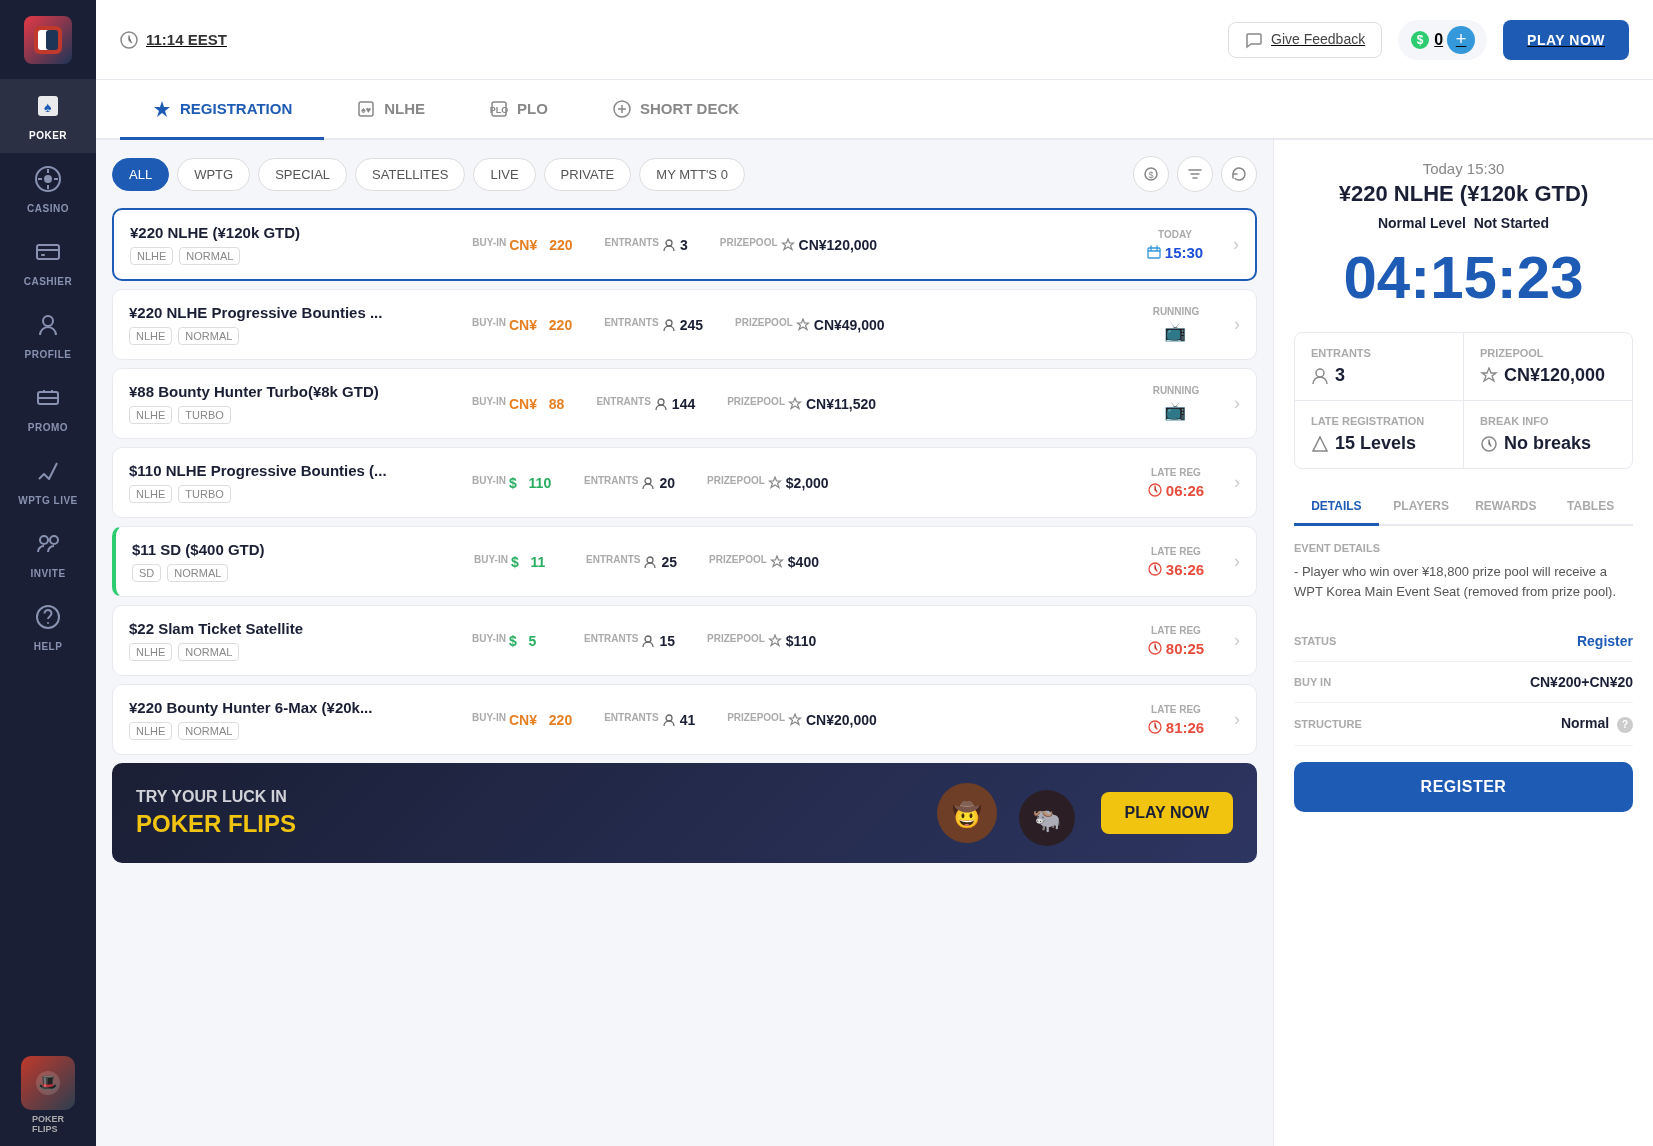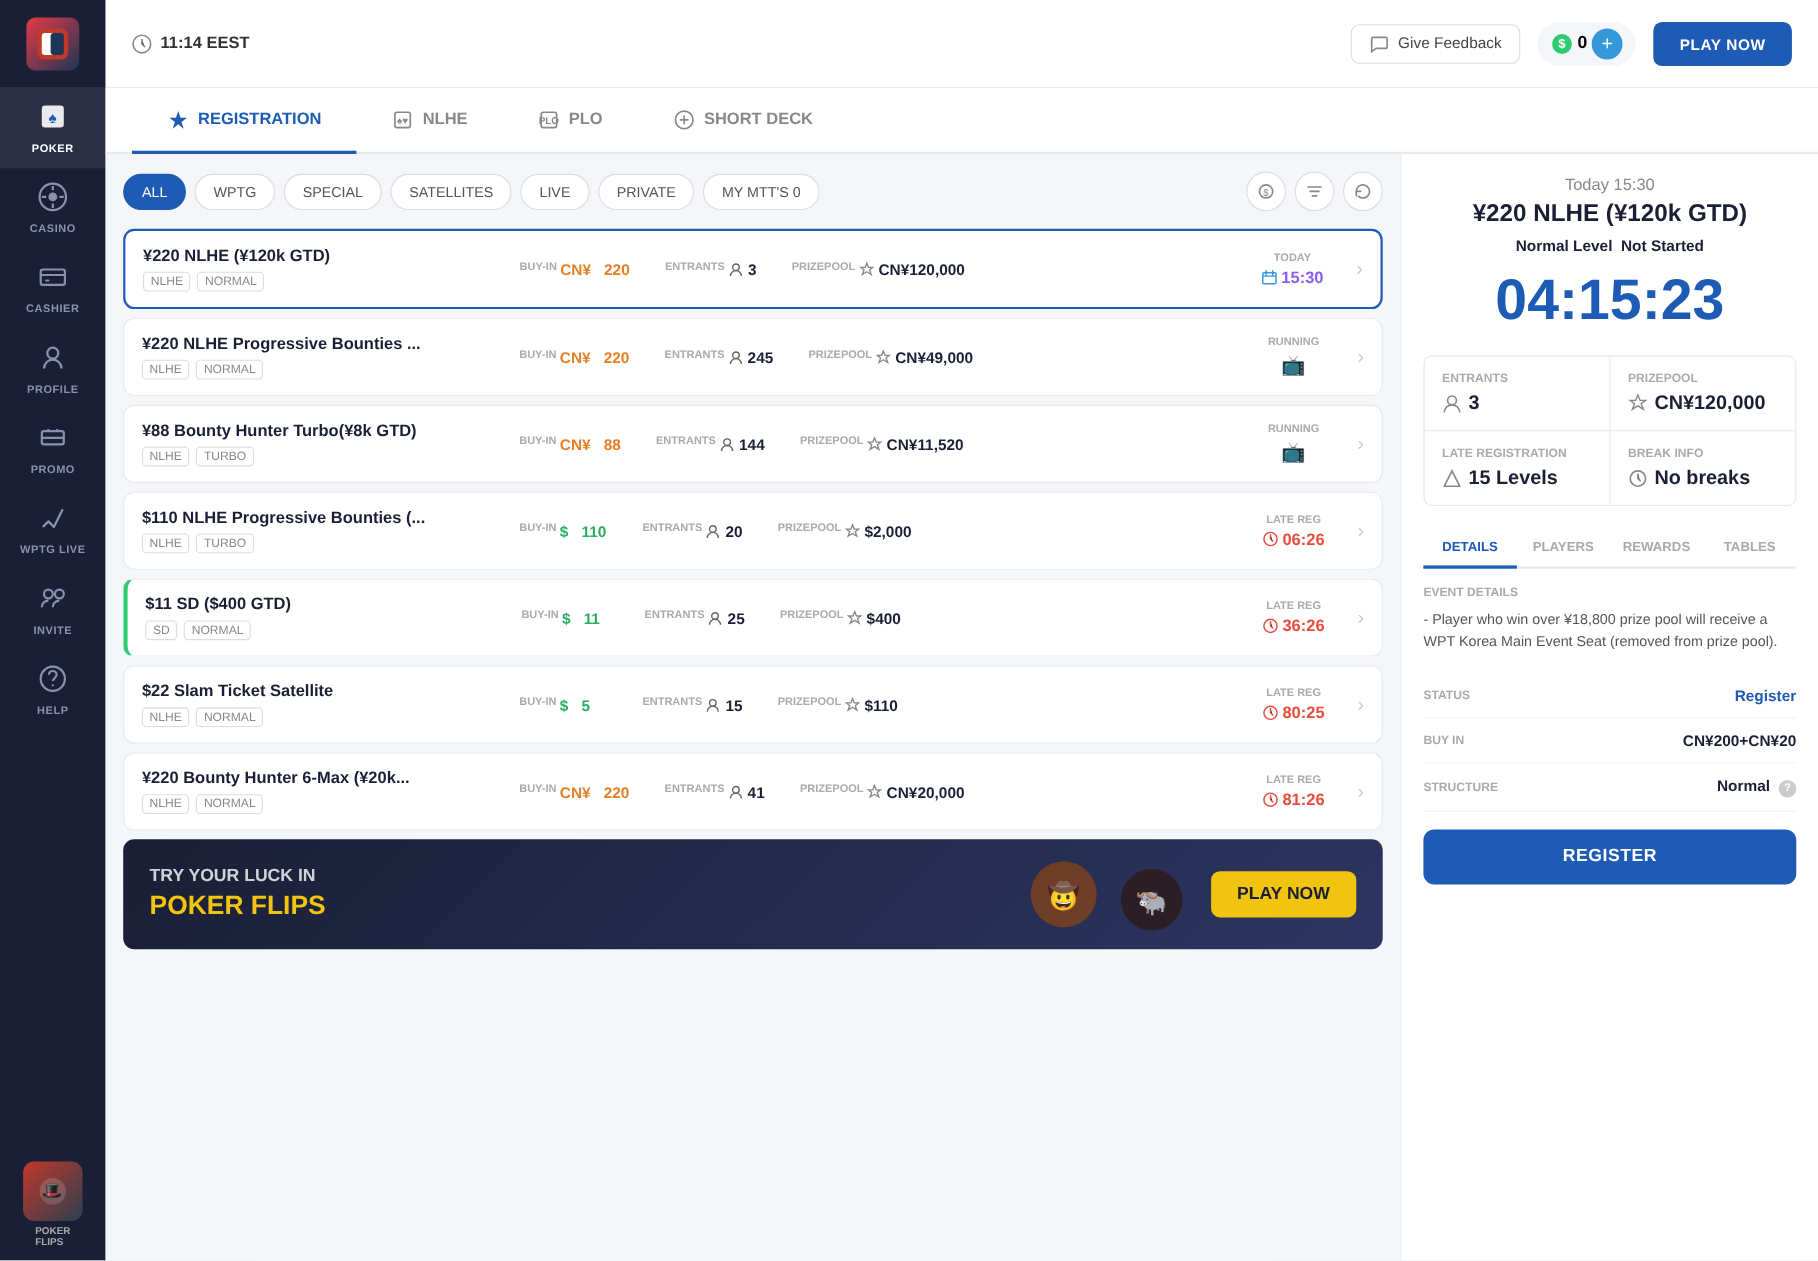--- a/index.html
+++ b/index.html
@@ -68,20 +68,21 @@
     
     .topbar {
       background: white;
       height: 80px;
       display: flex;
       align-items: center;
       justify-content: space-between;
       padding: 12px 24px;
       border-bottom: 1px solid #e8eaf0;
       flex-shrink: 0;
+      text-decoration: underline;
     }
     .topbar-left { display: flex; align-items: center; gap: 8px; color: #555; font-size: 15px; }
     .topbar-right { display: flex; align-items: center; gap: 16px; }
     .feedback-btn {
       display: flex; align-items: flex-start; gap: 8px;
       border: 1px solid #ddd; border-radius: 8px;
       padding: 8px 16px; cursor: pointer; background: white;
       font-size: 14px; color: #444;
     }
     .balance-area { display: flex; align-items: center; gap: 4px; background: #f5f6fa; border-radius: 20px; padding: 6px 12px; }
@@ -171,21 +172,21 @@
     .card-tags { display: flex; gap: 6px; }
     .tag { font-size: 11px; color: #888; border: 1px solid #ddd; border-radius: 4px; padding: 2px 6px; }
     .card-stats { display: flex; align-items: center; gap: 32px; flex: 2; padding-left: 16px; }
     .stat-group { display: flex; flex-direction: row; gap: 3px; min-width: 80px; }
     .stat-label { font-size: 10px; color: #aaa; text-transform: uppercase; font-weight: 600; }
     .stat-value { font-size: 14px; font-weight: 600; color: #1a1f35; display: flex; align-items: center; gap: 4px; }
     .stat-value.gold { color: #e67e22; }
     .stat-value.green { color: #27ae60; }
     .card-status { display: flex; flex-direction: column; align-items: center; min-width: 100px; }
     .status-label { font-size: 10px; text-transform: uppercase; color: #aaa; font-weight: 600; margin-bottom: 4px; }
-    .status-time { font-size: 15px; font-weight: 700; color: #8b5cf6; display: flex; align-items: center; gap: 4px; }
+    .status-time { font-size: 15px; font-weight: 700; color: #1d4ed8; display: flex; align-items: center; gap: 4px; }
     .status-time.red { color: #e74c3c; }
     .running-icon { font-size: 18px; color: #888; }
     .chevron { color: #ccc; font-size: 18px; margin-left: 8px; }
 
     
     .promo-banner {
       background: linear-gradient(135deg, #1a1f35 0%, #2d3561 100%);
       border-radius: 10px;
       margin-top: 8px;
       padding: 24px 24px;
@@ -213,21 +214,21 @@
       border-left: 1px solid #e8eaf0;
       overflow-y: auto;
       flex-shrink: 0;
       padding: 20px;
     }
     .detail-header { text-align: center; margin-bottom: 8px; }
     .detail-date { font-size: 15px; color: #888; margin-bottom: 4px; }
     .detail-title { font-size: 22px; font-weight: 800; color: #1a1f35; margin-bottom: 8px; }
     .detail-level { font-size: 14px; color: #888; margin-bottom: 12px; }
     .detail-level span { color: #1a1f35; font-weight: 600; }
-    .detail-timer { font-size: 52px; font-weight: 800; color: #1e5bb5; text-align: center; margin-bottom: 20px; }
+    .detail-timer { font-size: 60px; font-weight: 800; color: #1e5bb5; text-align: center; margin-bottom: 20px; }
     .detail-stats-grid {
       display: grid;
       grid-template-columns: 1fr 1fr;
       gap: 1px;
       background: #e8eaf0;
       border: 1px solid #e8eaf0;
       border-radius: 8px;
       overflow: hidden;
       margin-bottom: 20px;
     }

